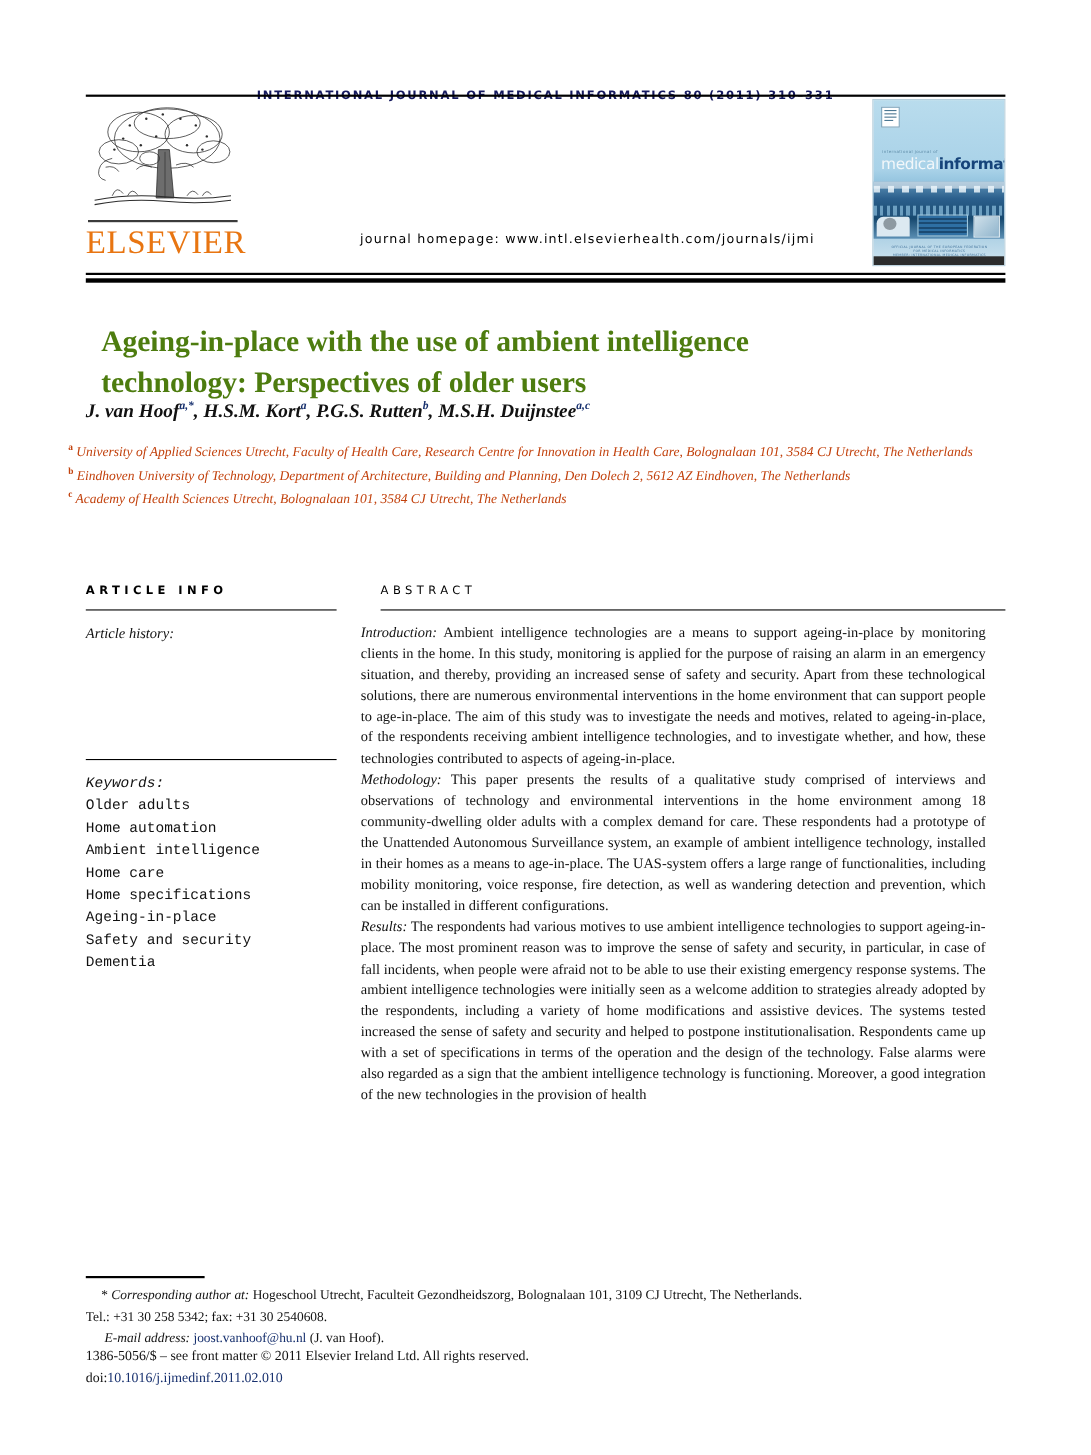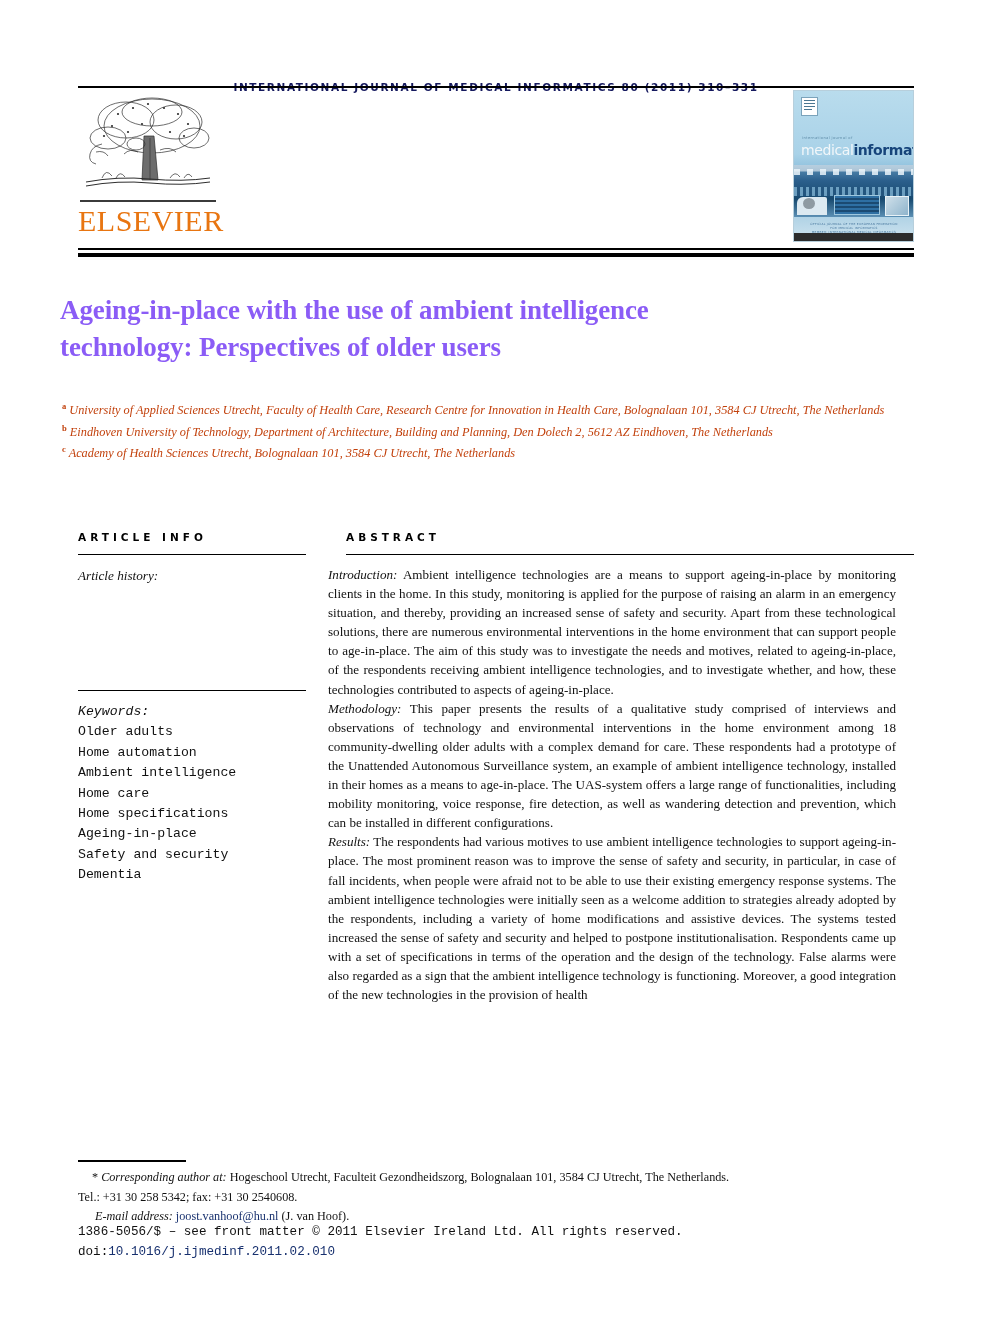--- a/index.html
+++ b/index.html
@@ -213,29 +213,29 @@
     position: absolute;
     left: 0; bottom: 0;
     width: 100%;
     height: 8px;
     background: #2c2c2c;
   }
 
   
   .title {
     position: absolute;
-    left: 60px;
+    left: 92px;
     top: 274px;
     width: 700px;
     font-family: "Liberation Serif", serif;
     font-size: 27px;
     font-weight: bold;
     line-height: 37px;
     letter-spacing: -0.1px;
-    color: #8b5cf6;
+    color: #4d7c0f;
   }
   .authors {
     position: absolute;
     left: 78px;
     top: 363px;
     width: 800px;
     font-family: "Liberation Serif", serif;
     font-style: italic;
     font-weight: bold;
     font-size: 17.5px;
@@ -272,21 +272,21 @@
     font-weight: bold;
     letter-spacing: 4px;
     color: #000000;
   }
   .abstract-head {
     position: absolute;
     left: 346px;
     top: 531px;
     font-family: "DejaVu Sans", sans-serif;
     font-size: 10.5px;
-    font-weight: bold;
+    font-weight: normal;
     letter-spacing: 4px;
     color: #000000;
   }
   .rule-info-1     { left: 78px;  top: 554px; width: 228px; }
   .rule-abs-1      { left: 346px; top: 554px; width: 568px; }
   .rule-info-2     { left: 78px;  top: 690px; width: 228px; }
 
   .history {
     position: absolute;
     left: 78px;
@@ -344,21 +344,21 @@
     color: #111111;
   }
   .footnotes .corr { font-style: italic; }
   .footnotes .indent { display: inline-block; width: 14px; }
   .link { color: #17306e; }
   .copyright {
     position: absolute;
     left: 78px;
     top: 1223px;
     width: 700px;
-    font-family: Liberation Mono, monospace;
+    font-family: Liberation Serif, serif;
     font-size: 12.6px;
     line-height: 19.5px;
     color: #111111;
   }
 </style>
 </head>
 <body>
 
 <div class="page">
 
@@ -404,20 +404,21 @@
           <path d="M24 86 Q28 76 34 84"></path>
           <path d="M38 86 Q42 78 47 85"></path>
           <path d="M92 86 Q97 78 102 85"></path>
           <path d="M106 86 Q110 79 114 85"></path>
         </g>
       </svg>
       <div class="elsevier-line"></div>
       <div class="elsevier-word">ELSEVIER</div>
     </div>
 
+    <div class="homepage">journal homepage: www.intl.elsevierhealth.com/journals/ijmi</div>
 
     <div class="cover">
       <div class="cover-elsevier-mark">
           <i></i>
           <i></i>
           <i></i>
           <i></i>
         </div>
       <div class="cover-supertitle">international journal of</div>
       <div class="cover-title"><span class="m">medical</span><span class="i">informatics</span></div>
@@ -435,20 +436,21 @@
       </div>
       <div class="cover-footband"></div>
     </div>
   </div>
 
   <div class="rule rule-mid"></div>
   <div class="rule rule-bottom"></div>
 
   <h1 class="title">Ageing-in-place with the use of ambient intelligence technology: Perspectives of older users</h1>
 
+  <div class="authors"><span>J. van Hoof</span><sup class="aff-mark">a,*</sup>, <span>H.S.M. Kort</span><sup class="aff-mark">a</sup>, <span>P.G.S. Rutten</span><sup class="aff-mark">b</sup>, <span>M.S.H. Duijnstee</span><sup class="aff-mark">a,c</sup></div>
 
   <div class="affiliations">
       <div><sup>a</sup> University of Applied Sciences Utrecht, Faculty of Health Care, Research Centre for Innovation in Health Care, Bolognalaan 101, 3584 CJ Utrecht, The Netherlands</div>
       <div><sup>b</sup> Eindhoven University of Technology, Department of Architecture, Building and Planning, Den Dolech 2, 5612 AZ Eindhoven, The Netherlands</div>
       <div><sup>c</sup> Academy of Health Sciences Utrecht, Bolognalaan 101, 3584 CJ Utrecht, The Netherlands</div>
     </div>
 
   <div class="info-head">ARTICLE INFO</div>
   <div class="abstract-head">ABSTRACT</div>
   <div class="sec-rule rule-info-1"></div>
@@ -476,21 +478,21 @@
   <div class="abstract">
       <p><span class="lead">Introduction:</span> Ambient intelligence technologies are a means to support ageing-in-place by monitoring clients in the home. In this study, monitoring is applied for the purpose of raising an alarm in an emergency situation, and thereby, providing an increased sense of safety and security. Apart from these technological solutions, there are numerous environmental interventions in the home environment that can support people to age-in-place. The aim of this study was to investigate the needs and motives, related to ageing-in-place, of the respondents receiving ambient intelligence technologies, and to investigate whether, and how, these technologies contributed to aspects of ageing-in-place.</p>
       <p><span class="lead">Methodology:</span> This paper presents the results of a qualitative study comprised of interviews and observations of technology and environmental interventions in the home environment among 18 community-dwelling older adults with a complex demand for care. These respondents had a prototype of the Unattended Autonomous Surveillance system, an example of ambient intelligence technology, installed in their homes as a means to age-in-place. The UAS-system offers a large range of functionalities, including mobility monitoring, voice response, fire detection, as well as wandering detection and prevention, which can be installed in different configurations.</p>
       <p><span class="lead">Results:</span> The respondents had various motives to use ambient intelligence technologies to support ageing-in-place. The most prominent reason was to improve the sense of safety and security, in particular, in case of fall incidents, when people were afraid not to be able to use their existing emergency response systems. The ambient intelligence technologies were initially seen as a welcome addition to strategies already adopted by the respondents, including a variety of home modifications and assistive devices. The systems tested increased the sense of safety and security and helped to postpone institutionalisation. Respondents came up with a set of specifications in terms of the operation and the design of the technology. False alarms were also regarded as a sign that the ambient intelligence technology is functioning. Moreover, a good integration of the new technologies in the provision of health</p>
     </div>
 
   <div class="foot-rule"></div>
   <div class="footnotes">
     <div>
       <span class="indent"></span><span>*</span>
-      <span class="corr">Corresponding author at:</span><span> Hogeschool Utrecht, Faculteit Gezondheidszorg, Bolognalaan 101, 3584 CJ Utrecht, The Netherlands.</span>
+      <span class="corr">Corresponding author at:</span><span> Hogeschool Utrecht, Faculteit Gezondheidszorg, Bolognalaan 101, 3109 CJ Utrecht, The Netherlands.</span>
     </div>
     <div>Tel.: +31 30 258 5342; fax: +31 30 2540608.</div>
     <div>
       <span class="indent"></span>
       <span class="corr">E-mail address:</span>
       <span class="link">joost.vanhoof@hu.nl</span>
       <span>(J. van Hoof).</span>
     </div>
   </div>
 

